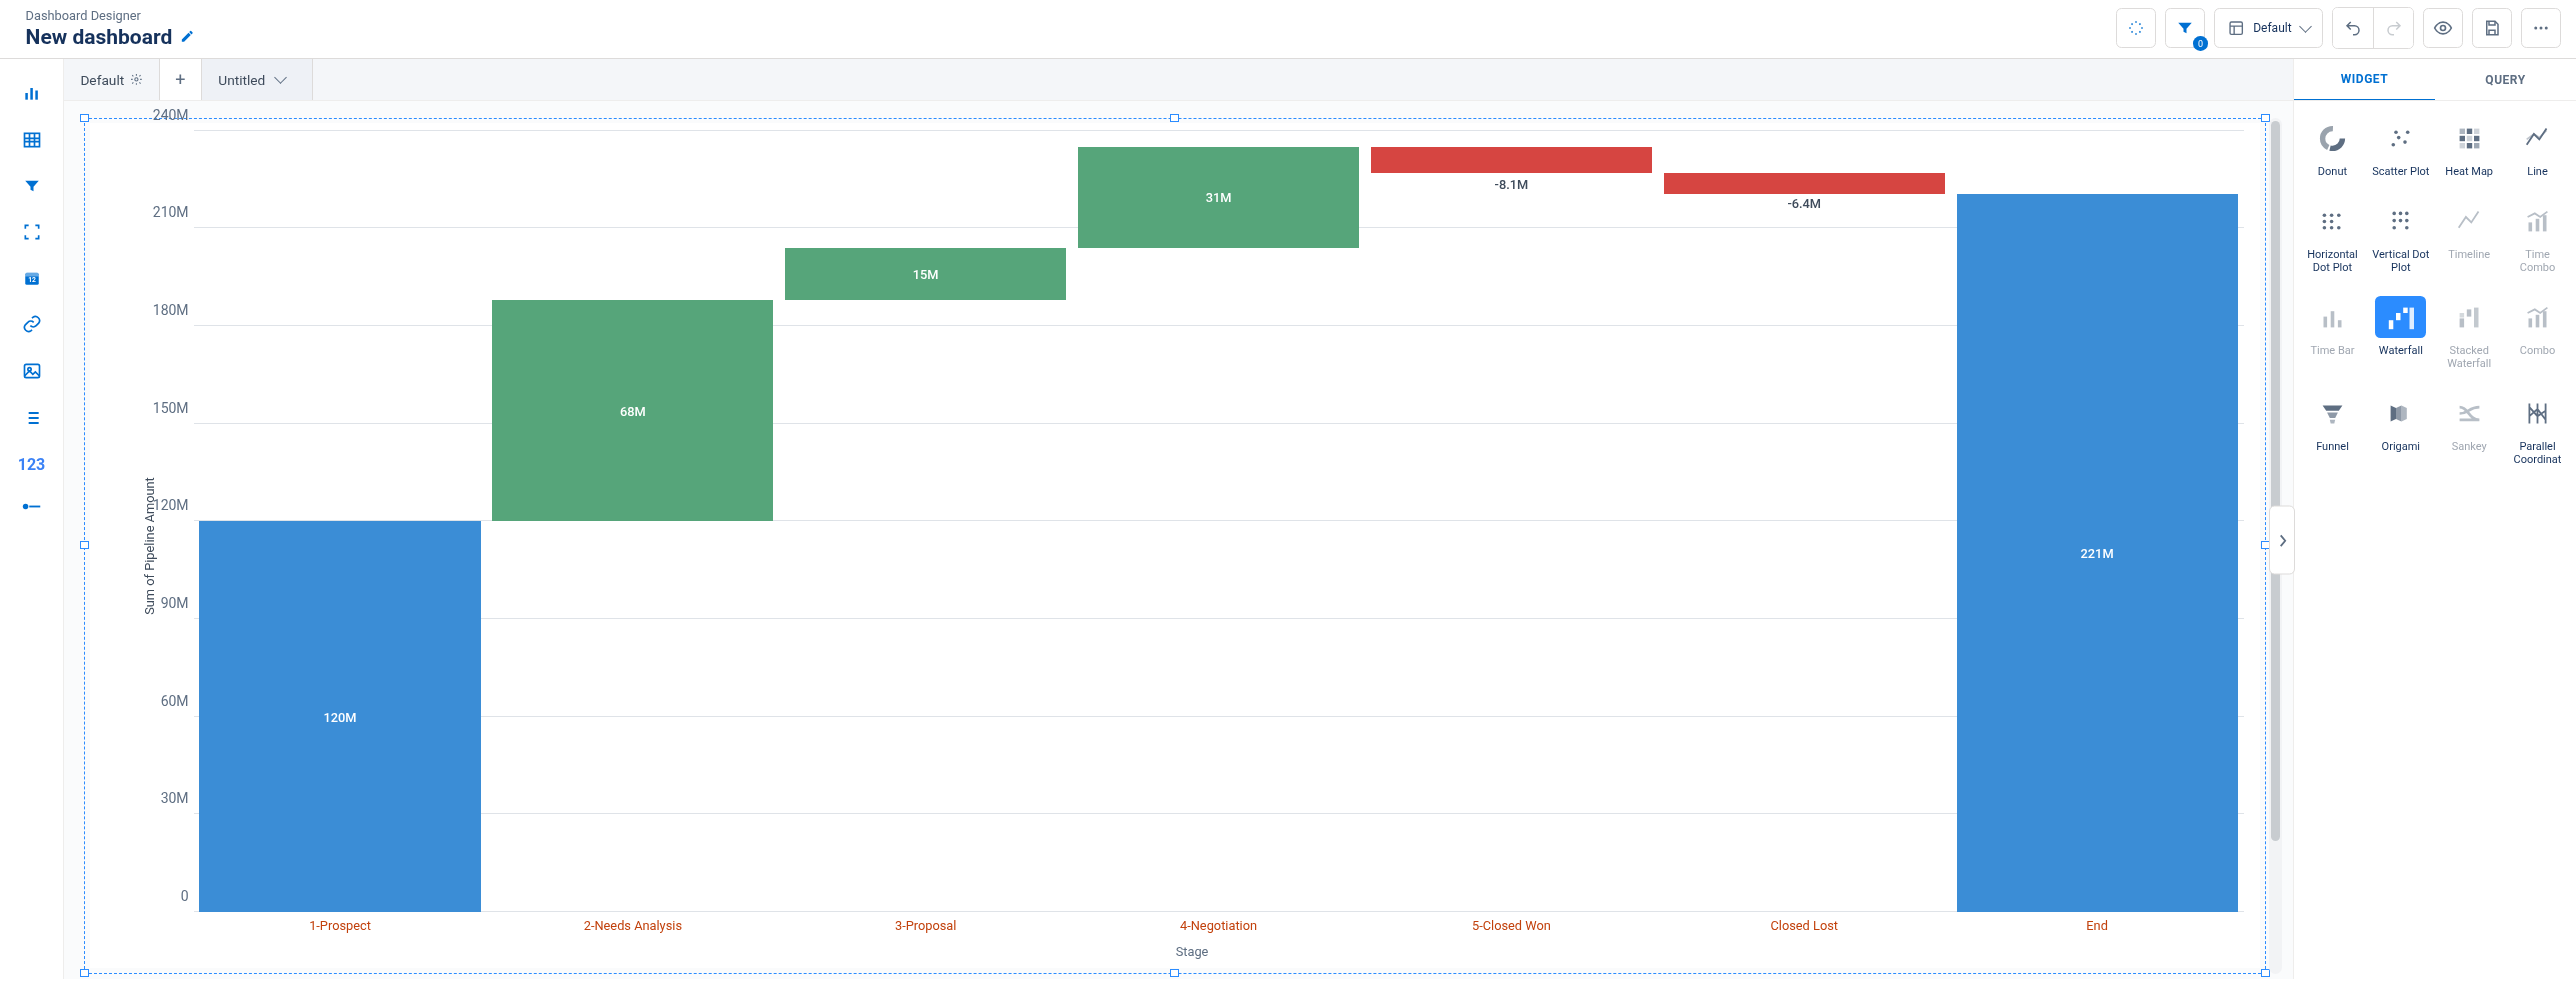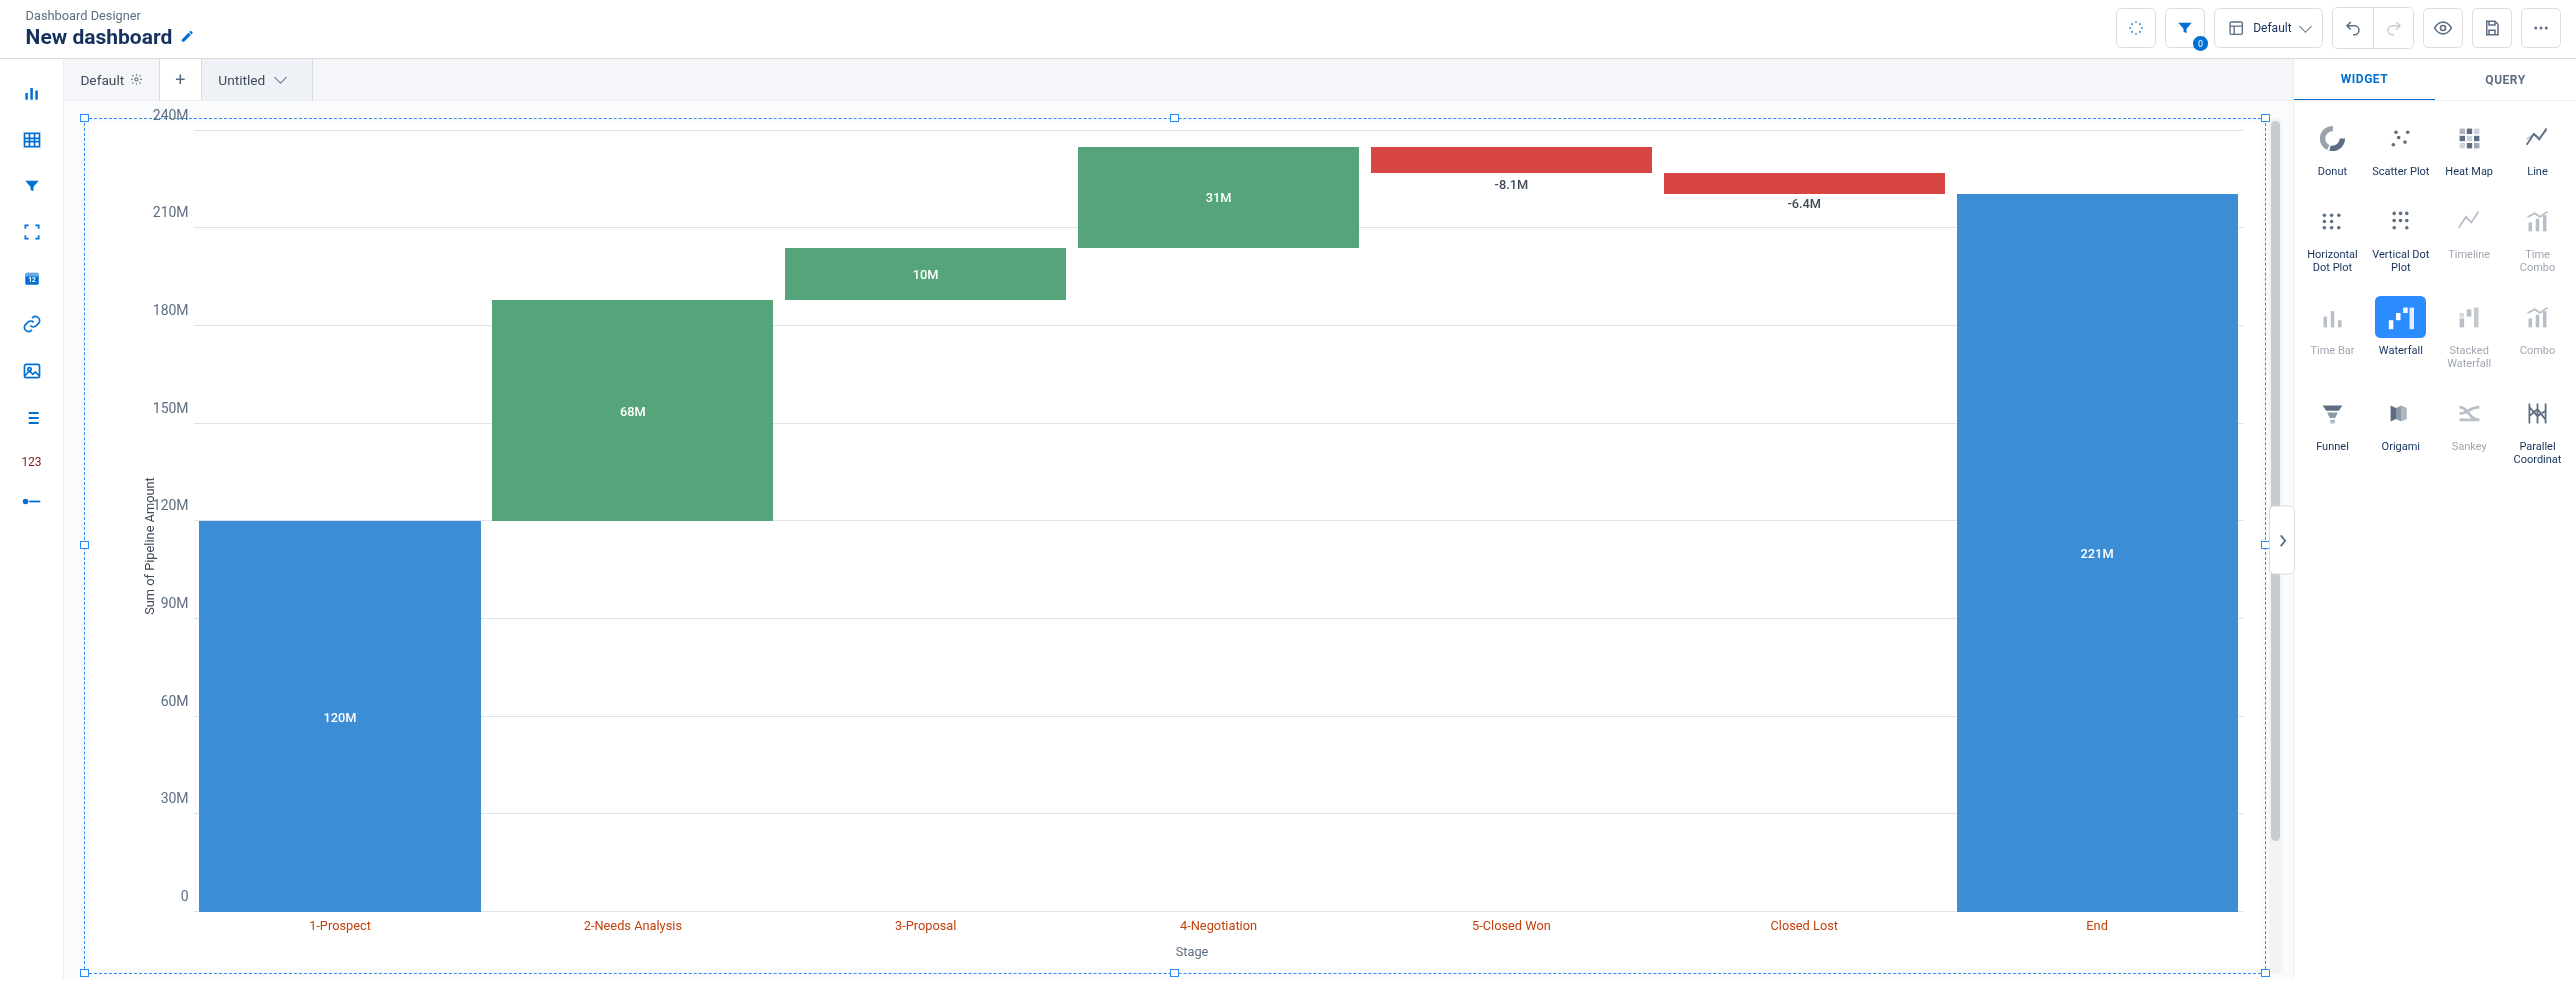--- a/index.html
+++ b/index.html
@@ -262,21 +262,21 @@
           <rect x="3" y="4" width="18" height="16" rx="2"></rect>
           <circle cx="9" cy="10" r="2"></circle>
           <path d="M3 18l6-6 4 4 3-3 5 5"></path>
         </svg>
       </span>
     <span class="ic">
         <svg width="20" height="20" viewBox="0 0 24 24" fill="none" stroke="#0070d2" stroke-width="2.5">
           <path d="M8 6h12M8 12h12M8 18h12M4 6h.01M4 12h.01M4 18h.01"></path>
         </svg>
       </span>
-    <span class="ic" style="font-size:12px;font-weight:400;color:#7f1d1d">123</span>
+    <span class="ic" style="font-size:16px;font-weight:700;color:#3b82f6">123</span>
     <span class="ic">
         <svg width="24" height="11" viewBox="0 0 26 12">
           <circle cx="6" cy="6" r="3" fill="#0070d2"></circle>
           <rect x="10" y="5" width="12" height="2" fill="#0070d2"></rect>
         </svg>
       </span>
   </div>
 
   <div class="center">
     <div class="tabs">
@@ -329,21 +329,21 @@
               <div class="ytick" style="bottom: 87.5%;">210M</div>
               <div class="grid-line" style="bottom: 100%;"></div>
               <div class="ytick" style="bottom: 100%;">240M</div>
               <div class="bar b-blue" style="left: 0.285714%; width: 13.7143%; bottom: 0%; height: 50%;">
                 <div class="bar-label" style="top: 50%; transform: translateY(-50%);">120M</div>
               </div>
               <div class="bar b-green" style="left: 14.5714%; width: 13.7143%; bottom: 50%; height: 28.3333%;">
                 <div class="bar-label" style="top: 50%; transform: translateY(-50%);">68M</div>
               </div>
               <div class="bar b-green" style="left: 28.8571%; width: 13.7143%; bottom: 78.3333%; height: 6.66667%;">
-                <div class="bar-label" style="top: 50%; transform: translateY(-50%);">10M</div>
+                <div class="bar-label" style="top: 50%; transform: translateY(-50%);">15M</div>
               </div>
               <div class="bar b-green" style="left: 43.1429%; width: 13.7143%; bottom: 85%; height: 12.9167%;">
                 <div class="bar-label" style="top: 50%; transform: translateY(-50%);">31M</div>
               </div>
               <div class="bar b-red" style="left: 57.4286%; width: 13.7143%; bottom: 94.5417%; height: 3.375%;">
                 <div class="bar-label outside" style="top: 100%; padding-top: 3.7px;">-8.1M</div>
               </div>
               <div class="bar b-red" style="left: 71.7143%; width: 13.7143%; bottom: 91.875%; height: 2.66667%;">
                 <div class="bar-label outside" style="top: 100%; padding-top: 2px;">-6.4M</div>
               </div>

